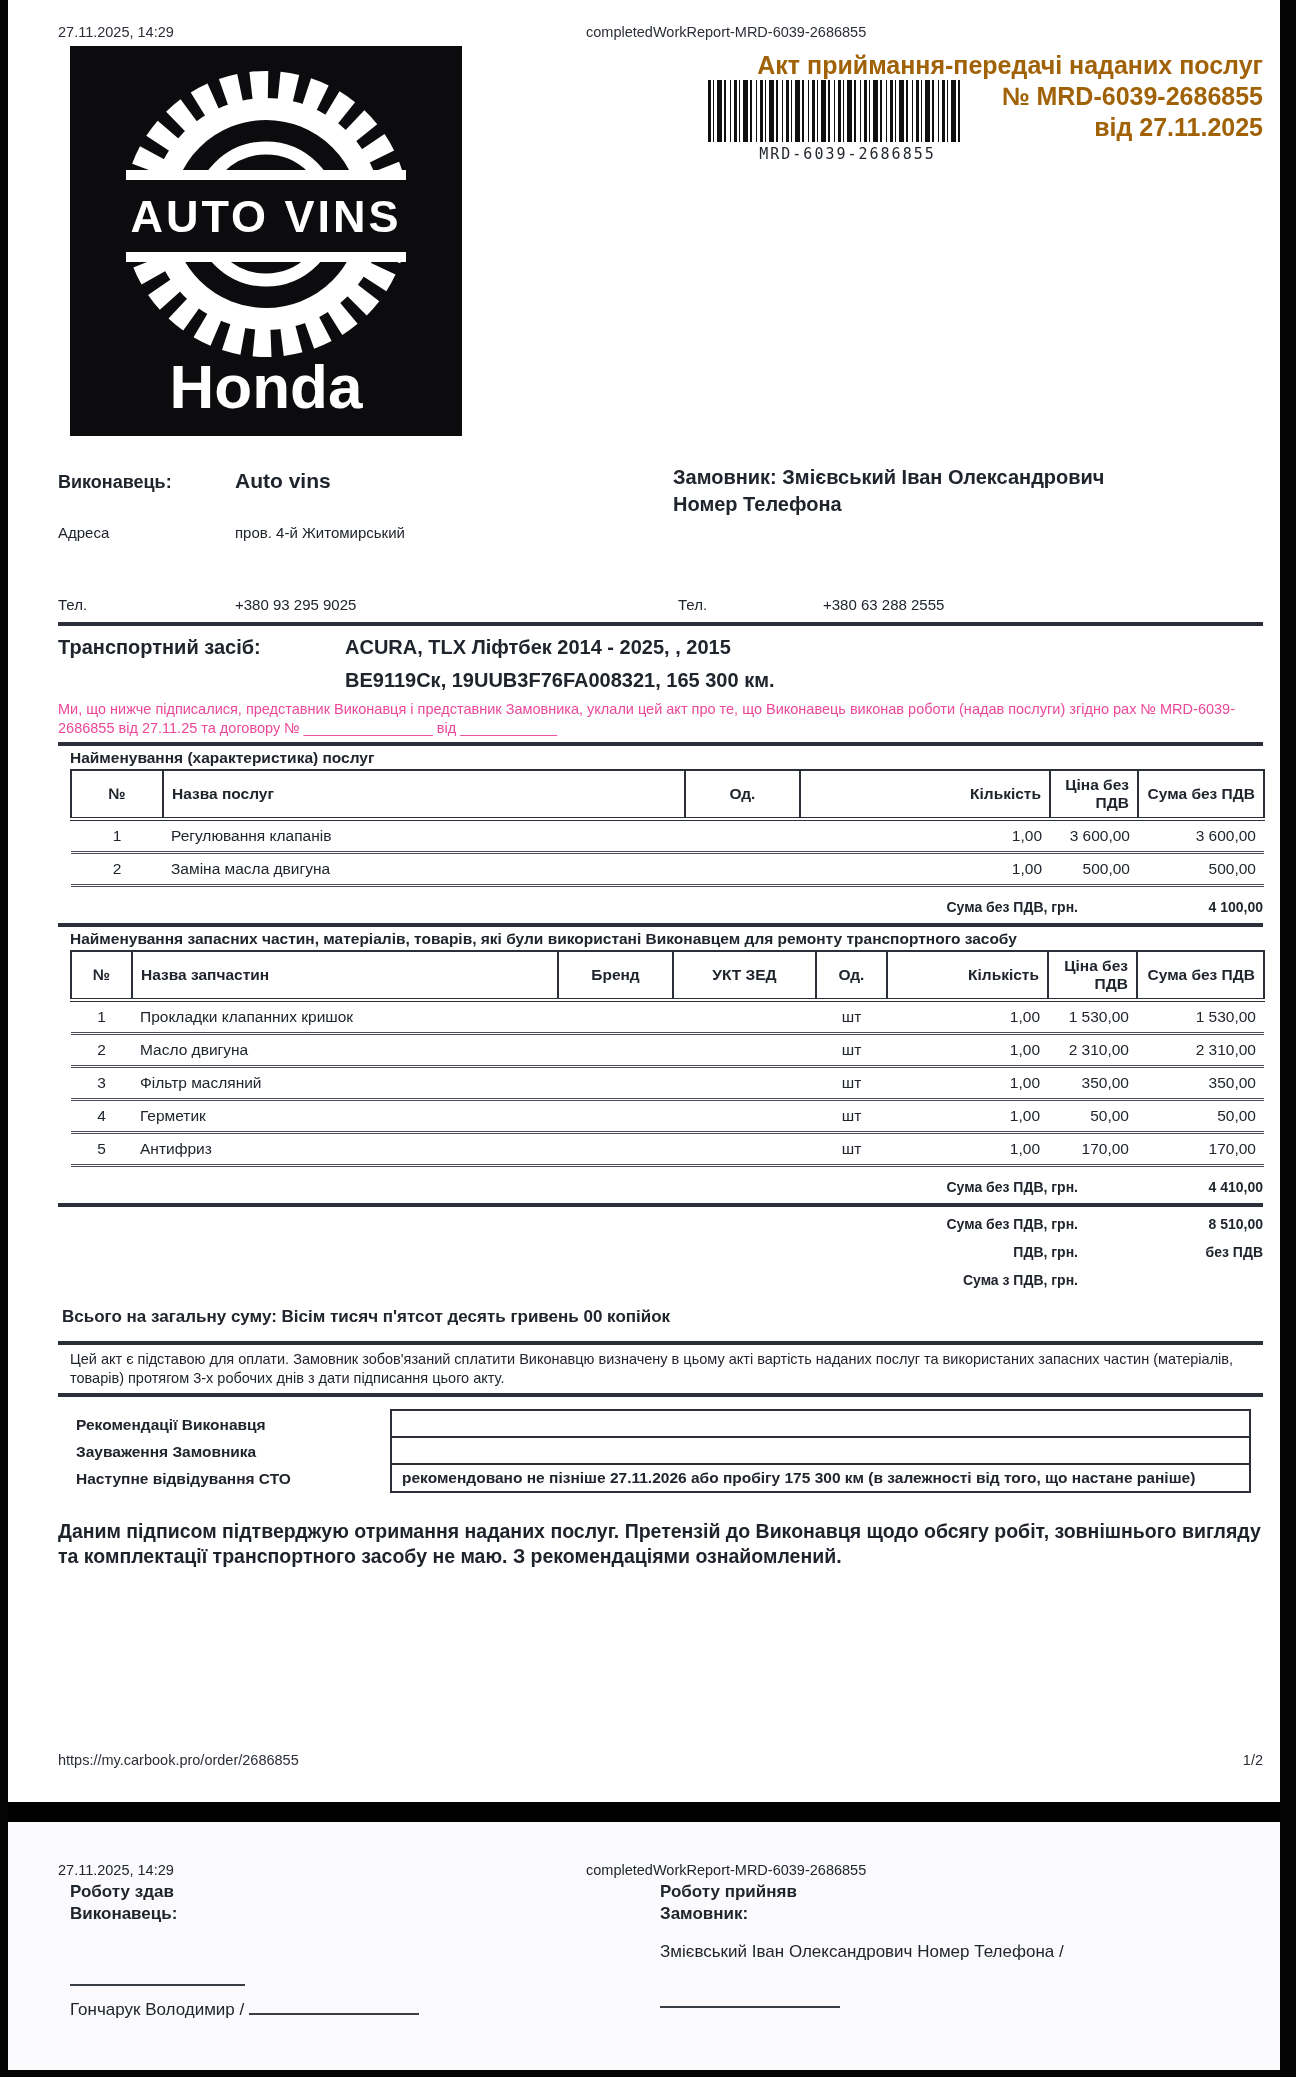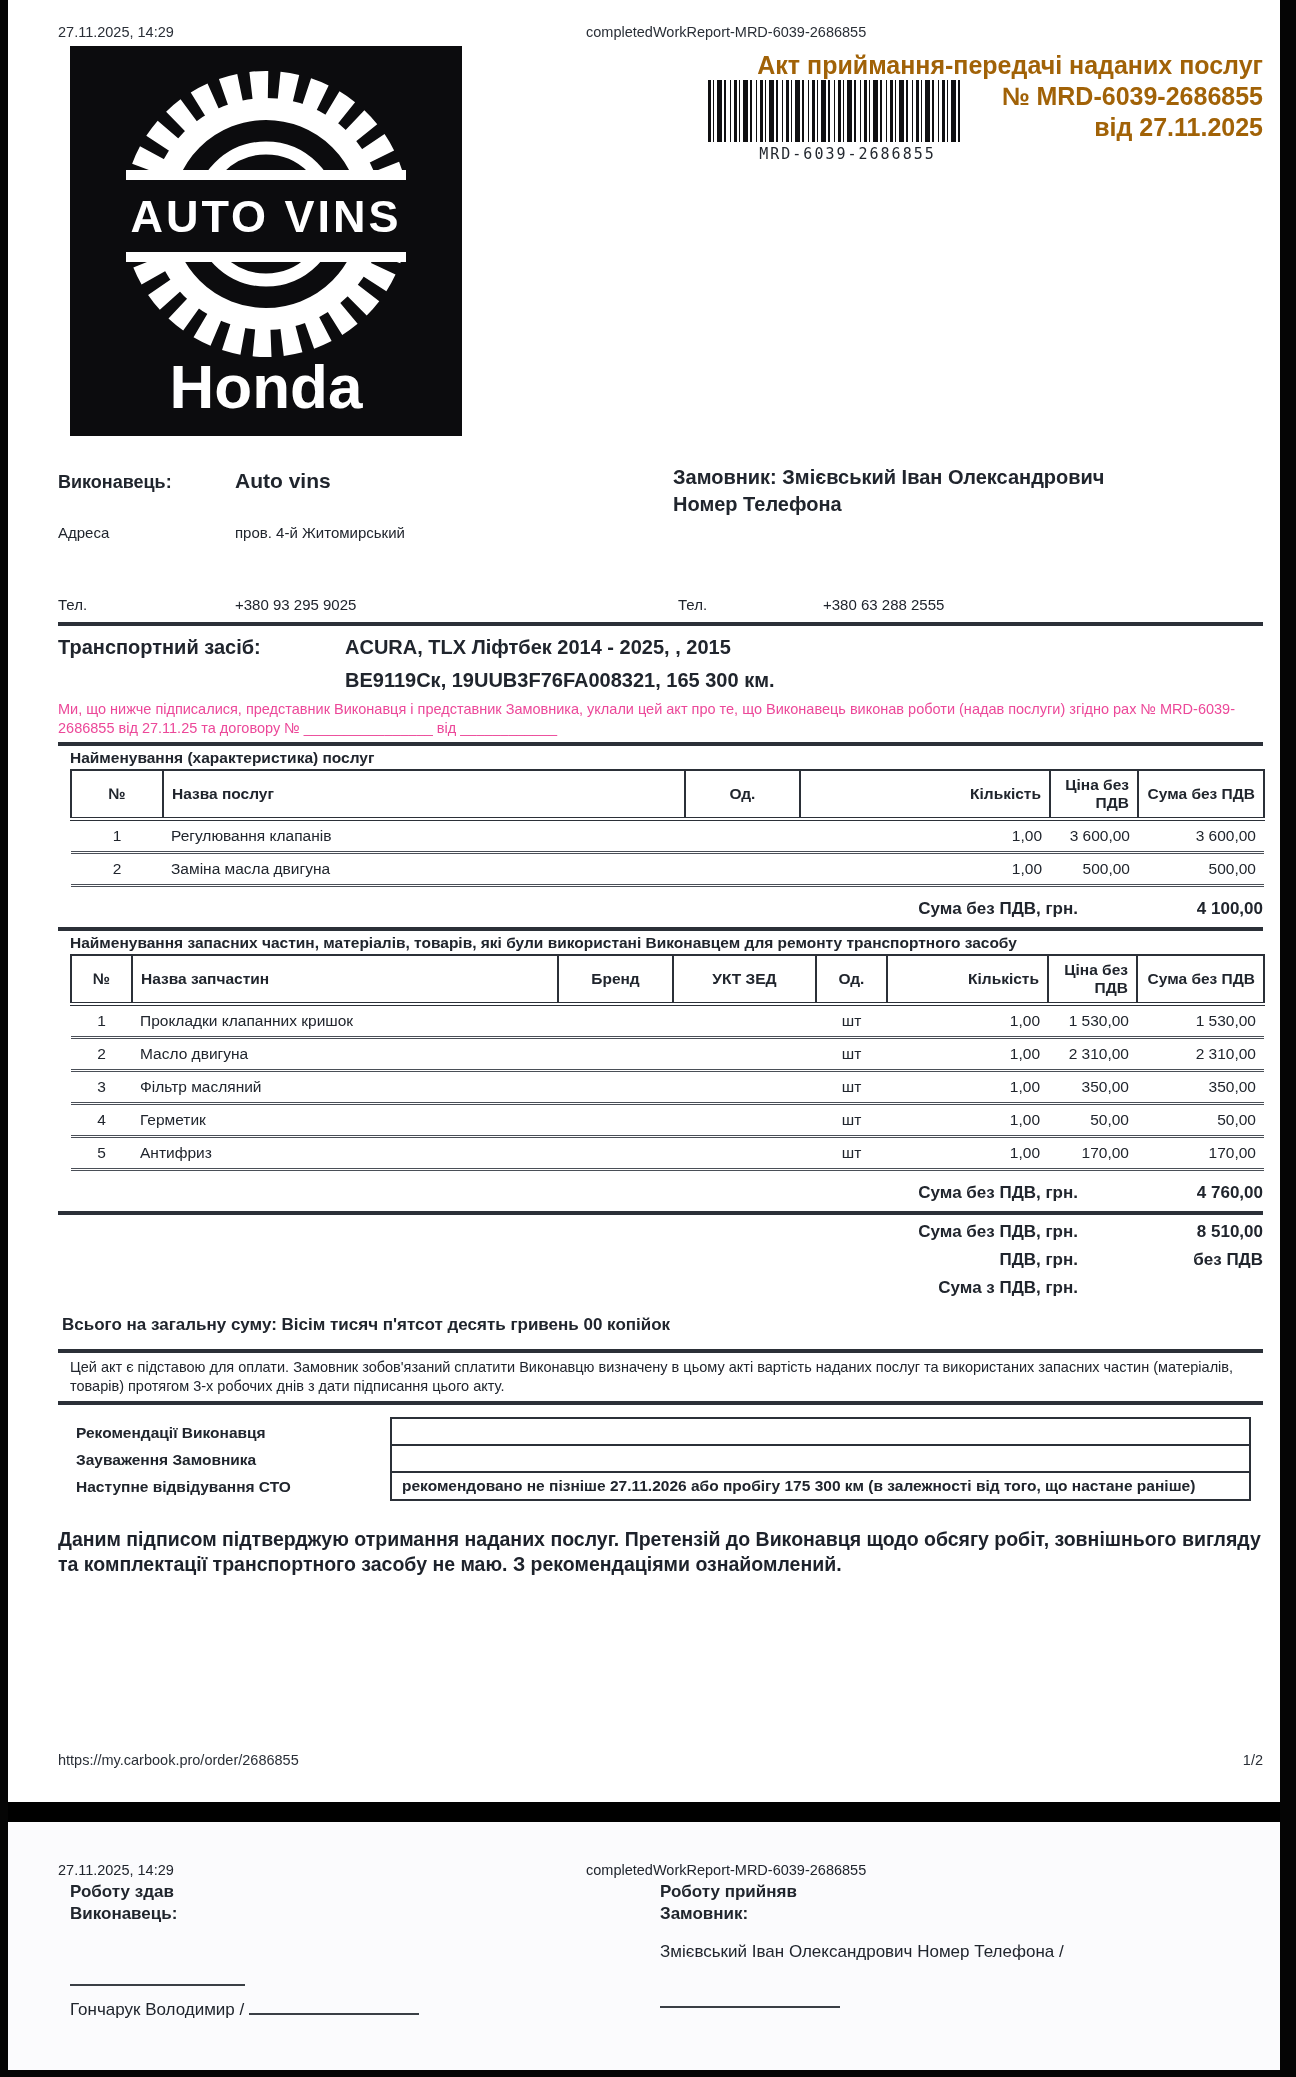--- a/index.html
+++ b/index.html
@@ -60,21 +60,21 @@
   .section-title { font-size:15.5px; font-weight:bold; padding:3px 0 2px 12px; }
 
   table { border-collapse:collapse; margin-left:12px; width:1193px; table-layout:fixed;
           font-size:15.5px; color:#20252d; }
   th { border:2px solid #2b3038; border-bottom:4px double #2b3038; font-size:15.5px;
        padding:5px 8px; height:44px; vertical-align:middle; }
   td { border-bottom:3px double #4a4f57; padding:6px 8px; }
   .col-c { text-align:center; } .col-l { text-align:left; } .col-r { text-align:right; }
 
   .sumrow { display:flex; justify-content:flex-end; align-items:baseline;
-            font-size:17px; font-weight:bold; width:1205px; }
+            font-size:14px; font-weight:bold; width:1205px; }
   .sumval { width:185px; text-align:right; }
   .totals-block .sumrow { margin-top:6px; line-height:22px; }
 
   .total-words { margin-top:16px; font-size:17px; font-weight:bold; padding-left:4px; }
   .payment-terms { margin-top:5px; margin-bottom:5px; font-size:14.5px; line-height:19px; padding-left:12px; }
 
   .recs { margin-top:14px; margin-left:12px; display:grid; grid-template-columns:320px 861px; }
   .rec-label { font-size:15.5px; font-weight:bold; padding-top:5px;margin-left:6px; }
   .rec-box { border:2px solid #2b3038; margin-top:-2px; min-height:29px;
              font-size:15.5px; font-weight:bold; padding:3px 10px; line-height:20px; }
@@ -294,21 +294,21 @@
             <td class="col-c">шт</td>
             <td class="col-r">1,00</td>
             <td class="col-r">170,00</td>
             <td class="col-r">170,00</td>
           </tr>
         </tbody>
     </table>
 
     <div class="sumrow mt12">
       <span>Сума без ПДВ, грн.</span>
-      <span class="sumval">4 760,00</span>
+      <span class="sumval">4 410,00</span>
     </div>
 
     <div class="rule4 mt8"></div>
 
     <div class="totals-block">
       <div class="sumrow">
         <span>Сума без ПДВ, грн.</span>
         <span class="sumval">8 510,00</span>
       </div>
       <div class="sumrow">

